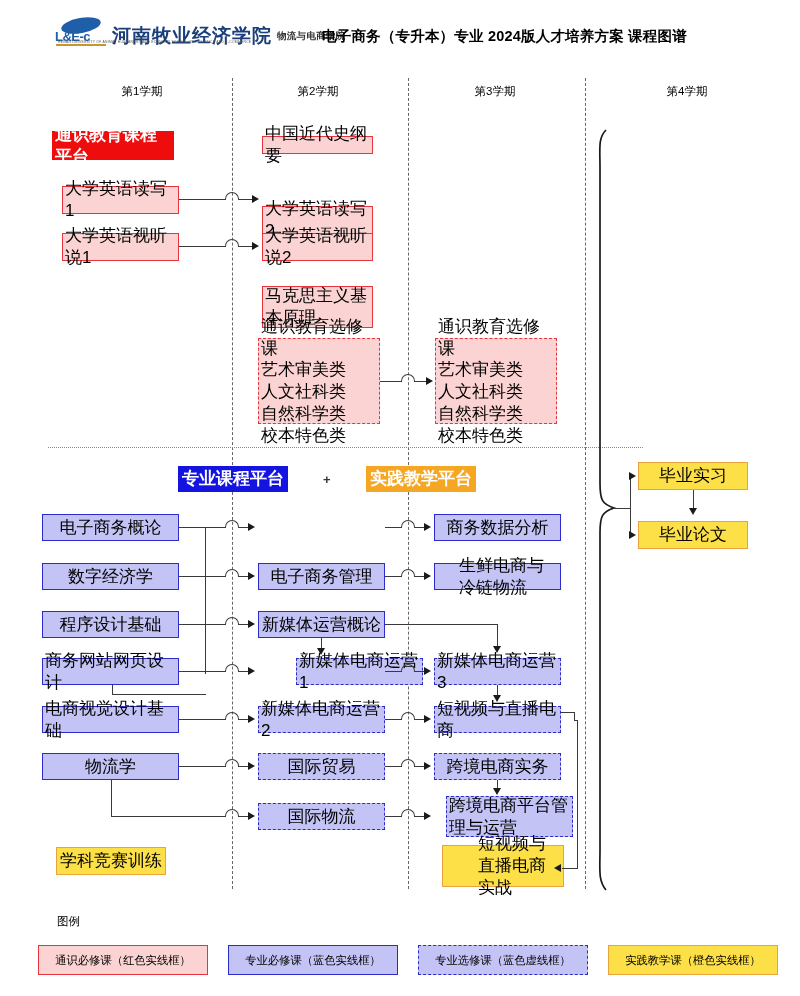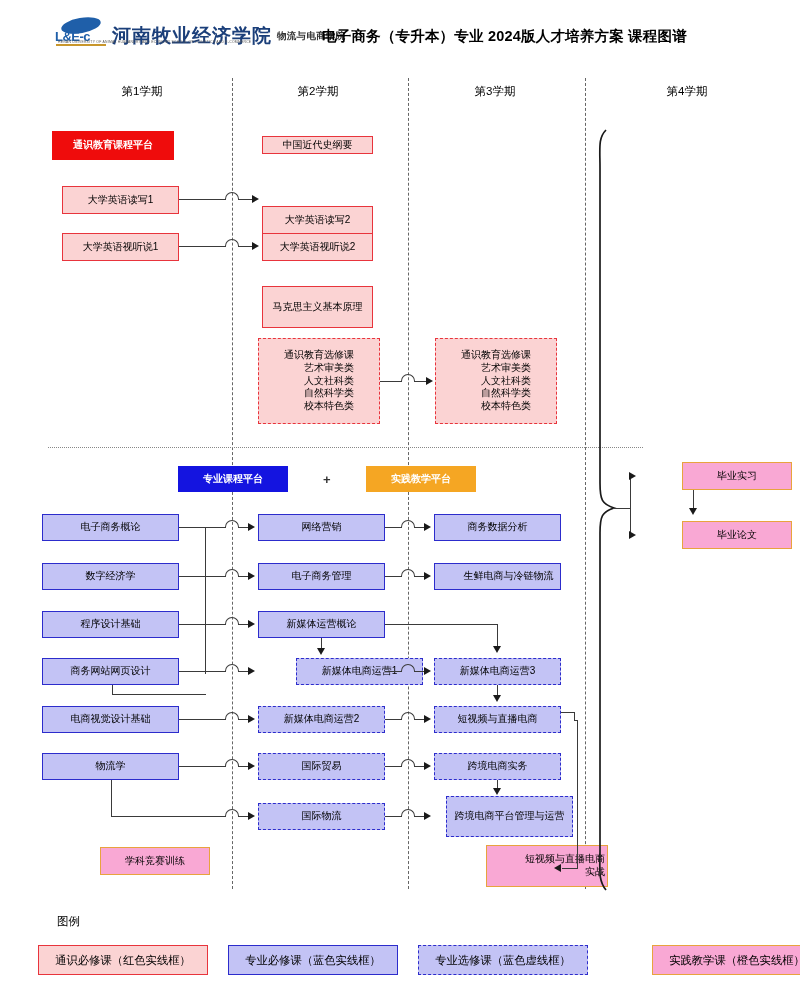--- a/index.html
+++ b/index.html
@@ -72,31 +72,31 @@
   
   .hsep {
     position: absolute; left: 48px; top: 447px; width: 595px;
     border-top: 1.6px dotted #888;
   }
 
   
   .box {
     position: absolute;
     display: flex; align-items: center; justify-content: center;
-    text-align: right;
-    font-size: 10px; line-height: 1.28;
+    text-align: left;
+    font-size: 17px; line-height: 1.28;
     padding: 1px 2px;
   }
   .box.red-solid  { background: #fbd3d3; border: 1.6px solid #e8343c; }
   .box.red-dash   { background: #fbd3d3; border: 1.8px dashed #e8343c; }
   .box.red-fill   { background: #ef0c0c; border: 1.6px solid #ef0c0c; color: #fff; font-weight: bold; }
   .box.blue-solid { background: #c3c3f5; border: 1.6px solid #2c2ccc; }
   .box.blue-dash  { background: #c3c3f5; border: 1.8px dashed #2c2ccc; }
   .box.blue-fill  { background: #1414e0; border: 1.6px solid #1414e0; color: #fff; font-weight: bold; }
-  .box.orange-solid { background: #f9a8d4; border: 1.6px solid #e8a33d; margin-left: 44px; }
+  .box.orange-solid { background: #fde047; border: 1.6px solid #e8a33d; }
   .box.orange-fill  { background: #f5a623; border: 1.6px solid #f5a623; color: #fff; font-weight: bold; }
 
   .plus-sign {
     position: absolute; font-size: 13px; font-weight: bold; color: #333;
   }
 
   
   .h-line { position: absolute; height: 0; border-top: 1.6px solid #3a3a3a; }
   .v-line { position: absolute; width: 0; border-left: 1.6px solid #3a3a3a; }
   .arrow-r {
@@ -191,21 +191,20 @@
   <div class="box orange-fill" style="left:366px; top:466px; width:110px; height:26px;">实践教学平台</div>
 
   <div class="box blue-solid" style="left:42px; top:514px; width:137px; height:27px;">电子商务概论</div>
   <div class="box blue-solid" style="left:42px; top:563px; width:137px; height:27px;">数字经济学</div>
   <div class="box blue-solid" style="left:42px; top:611px; width:137px; height:27px;">程序设计基础</div>
   <div class="box blue-solid" style="left:42px; top:658px; width:137px; height:27px;">商务网站网页设计</div>
   <div class="box blue-solid" style="left:42px; top:706px; width:137px; height:27px;">电商视觉设计基础</div>
   <div class="box blue-solid" style="left:42px; top:753px; width:137px; height:27px;">物流学</div>
   <div class="box orange-solid" style="left:56px; top:847px; width:110px; height:28px;">学科竞赛训练</div>
 
-  <div class="box blue-solid" style="left:258px; top:514px; width:127px; height:27px;">网络营销</div>
   <div class="box blue-solid" style="left:258px; top:563px; width:127px; height:27px;">电子商务管理</div>
   <div class="box blue-solid" style="left:258px; top:611px; width:127px; height:27px;">新媒体运营概论</div>
   <div class="box blue-dash" style="left:258px; top:658px; width:127px; height:27px;margin-left:38px;">新媒体电商运营1</div>
   <div class="box blue-dash" style="left:258px; top:706px; width:127px; height:27px;">新媒体电商运营2</div>
   <div class="box blue-dash" style="left:258px; top:753px; width:127px; height:27px;">国际贸易</div>
   <div class="box blue-dash" style="left:258px; top:803px; width:127px; height:27px;">国际物流</div>
 
   <div class="box blue-solid" style="left:434px; top:514px; width:127px; height:27px;">商务数据分析</div>
   <div class="box blue-solid" style="left:434px; top:563px; width:127px; height:27px;padding-left:24px;">生鲜电商与冷链物流</div>
   <div class="box blue-dash" style="left:434px; top:658px; width:127px; height:27px;">新媒体电商运营3</div>

